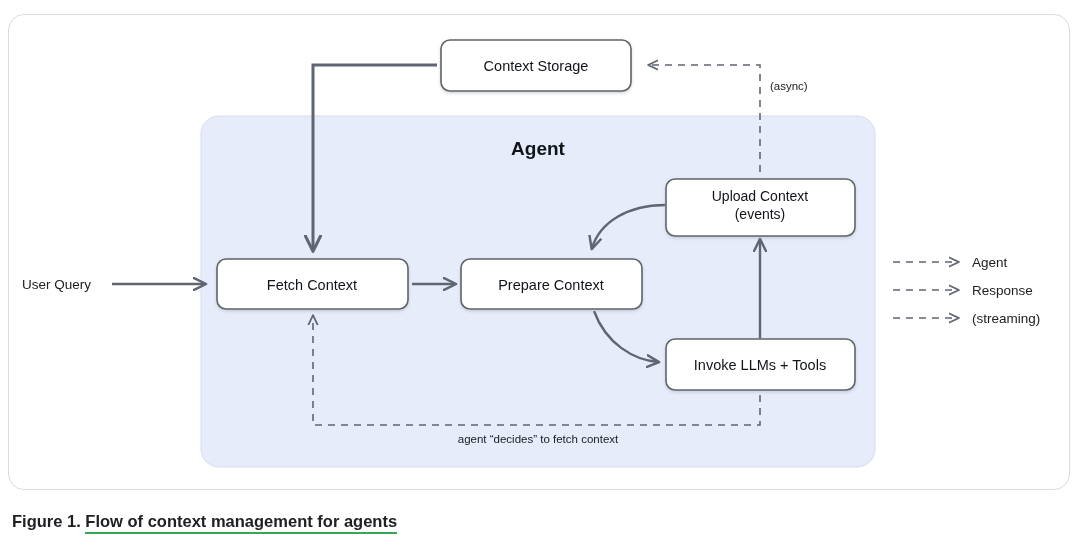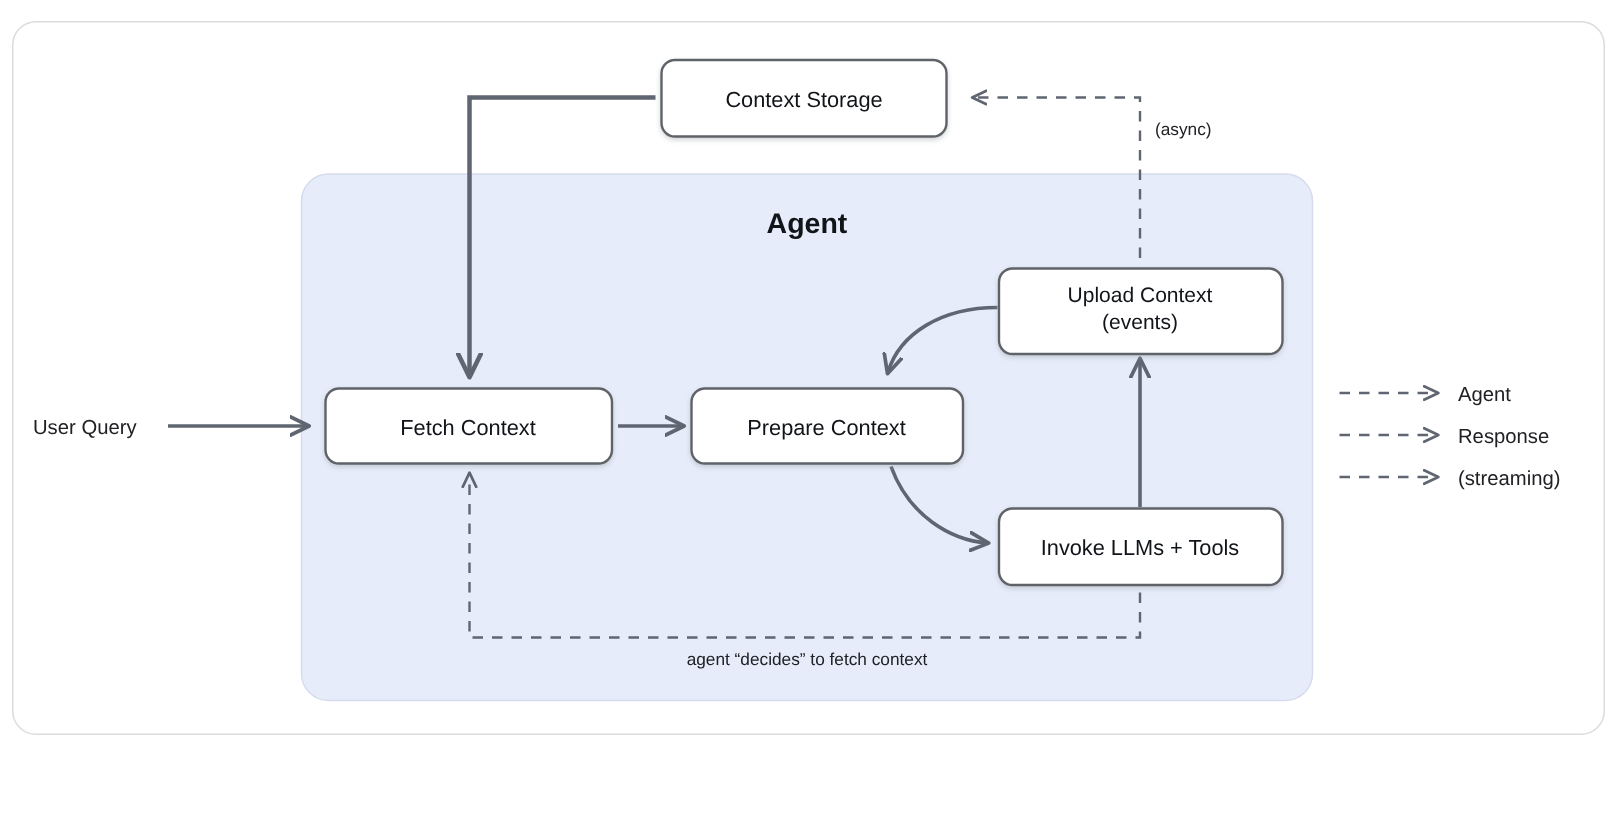--- a/index.html
+++ b/index.html
@@ -203,14 +203,18 @@
         <path class="dashed-edge" d="M 893 290 L 958 290" marker-end="url(#arrow-dash)"></path>
         <text class="legend-label" x="972" y="295">Response</text>
       </g>
       <g>
         <path class="dashed-edge" d="M 893 318 L 958 318" marker-end="url(#arrow-dash)"></path>
         <text class="legend-label" x="972" y="323">(streaming)</text>
       </g>
     </g>
   </svg>
 
+  <div id="caption">
+    <span>Figure 1.</span>
+    <span class="cap-link">Flow of context management for agents</span>
+  </div>
 
 </div>
 
 </body></html>

